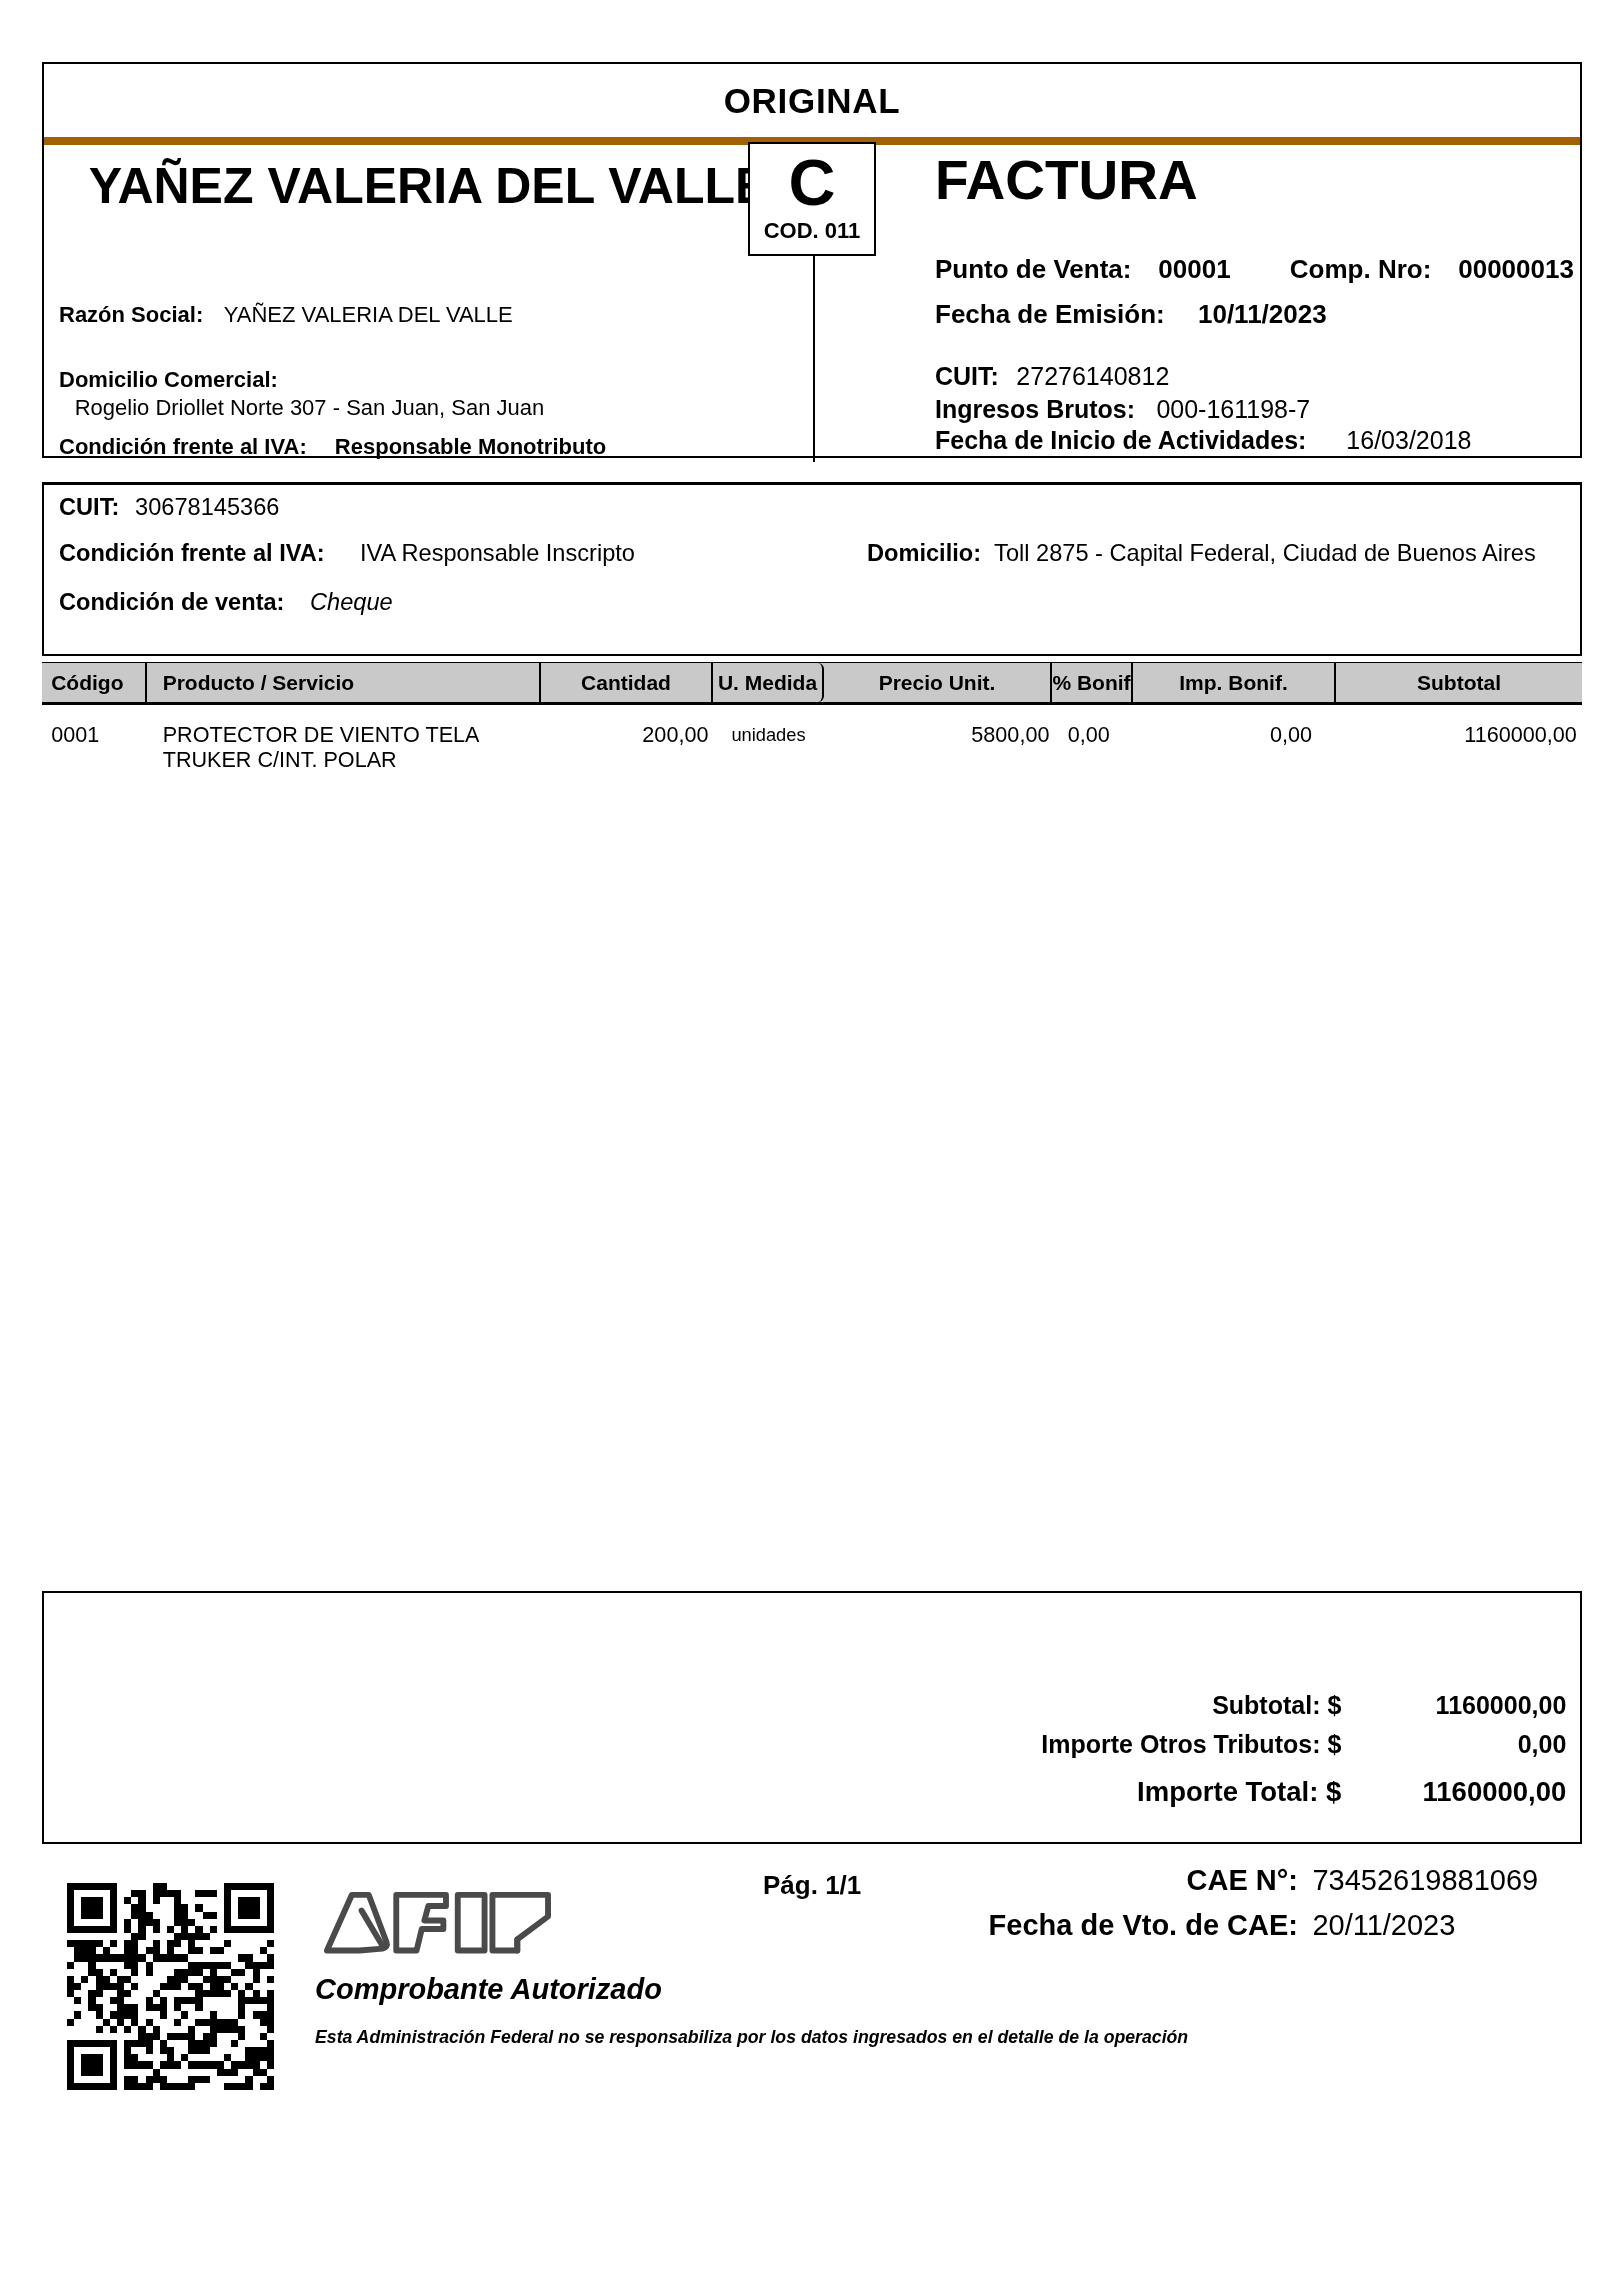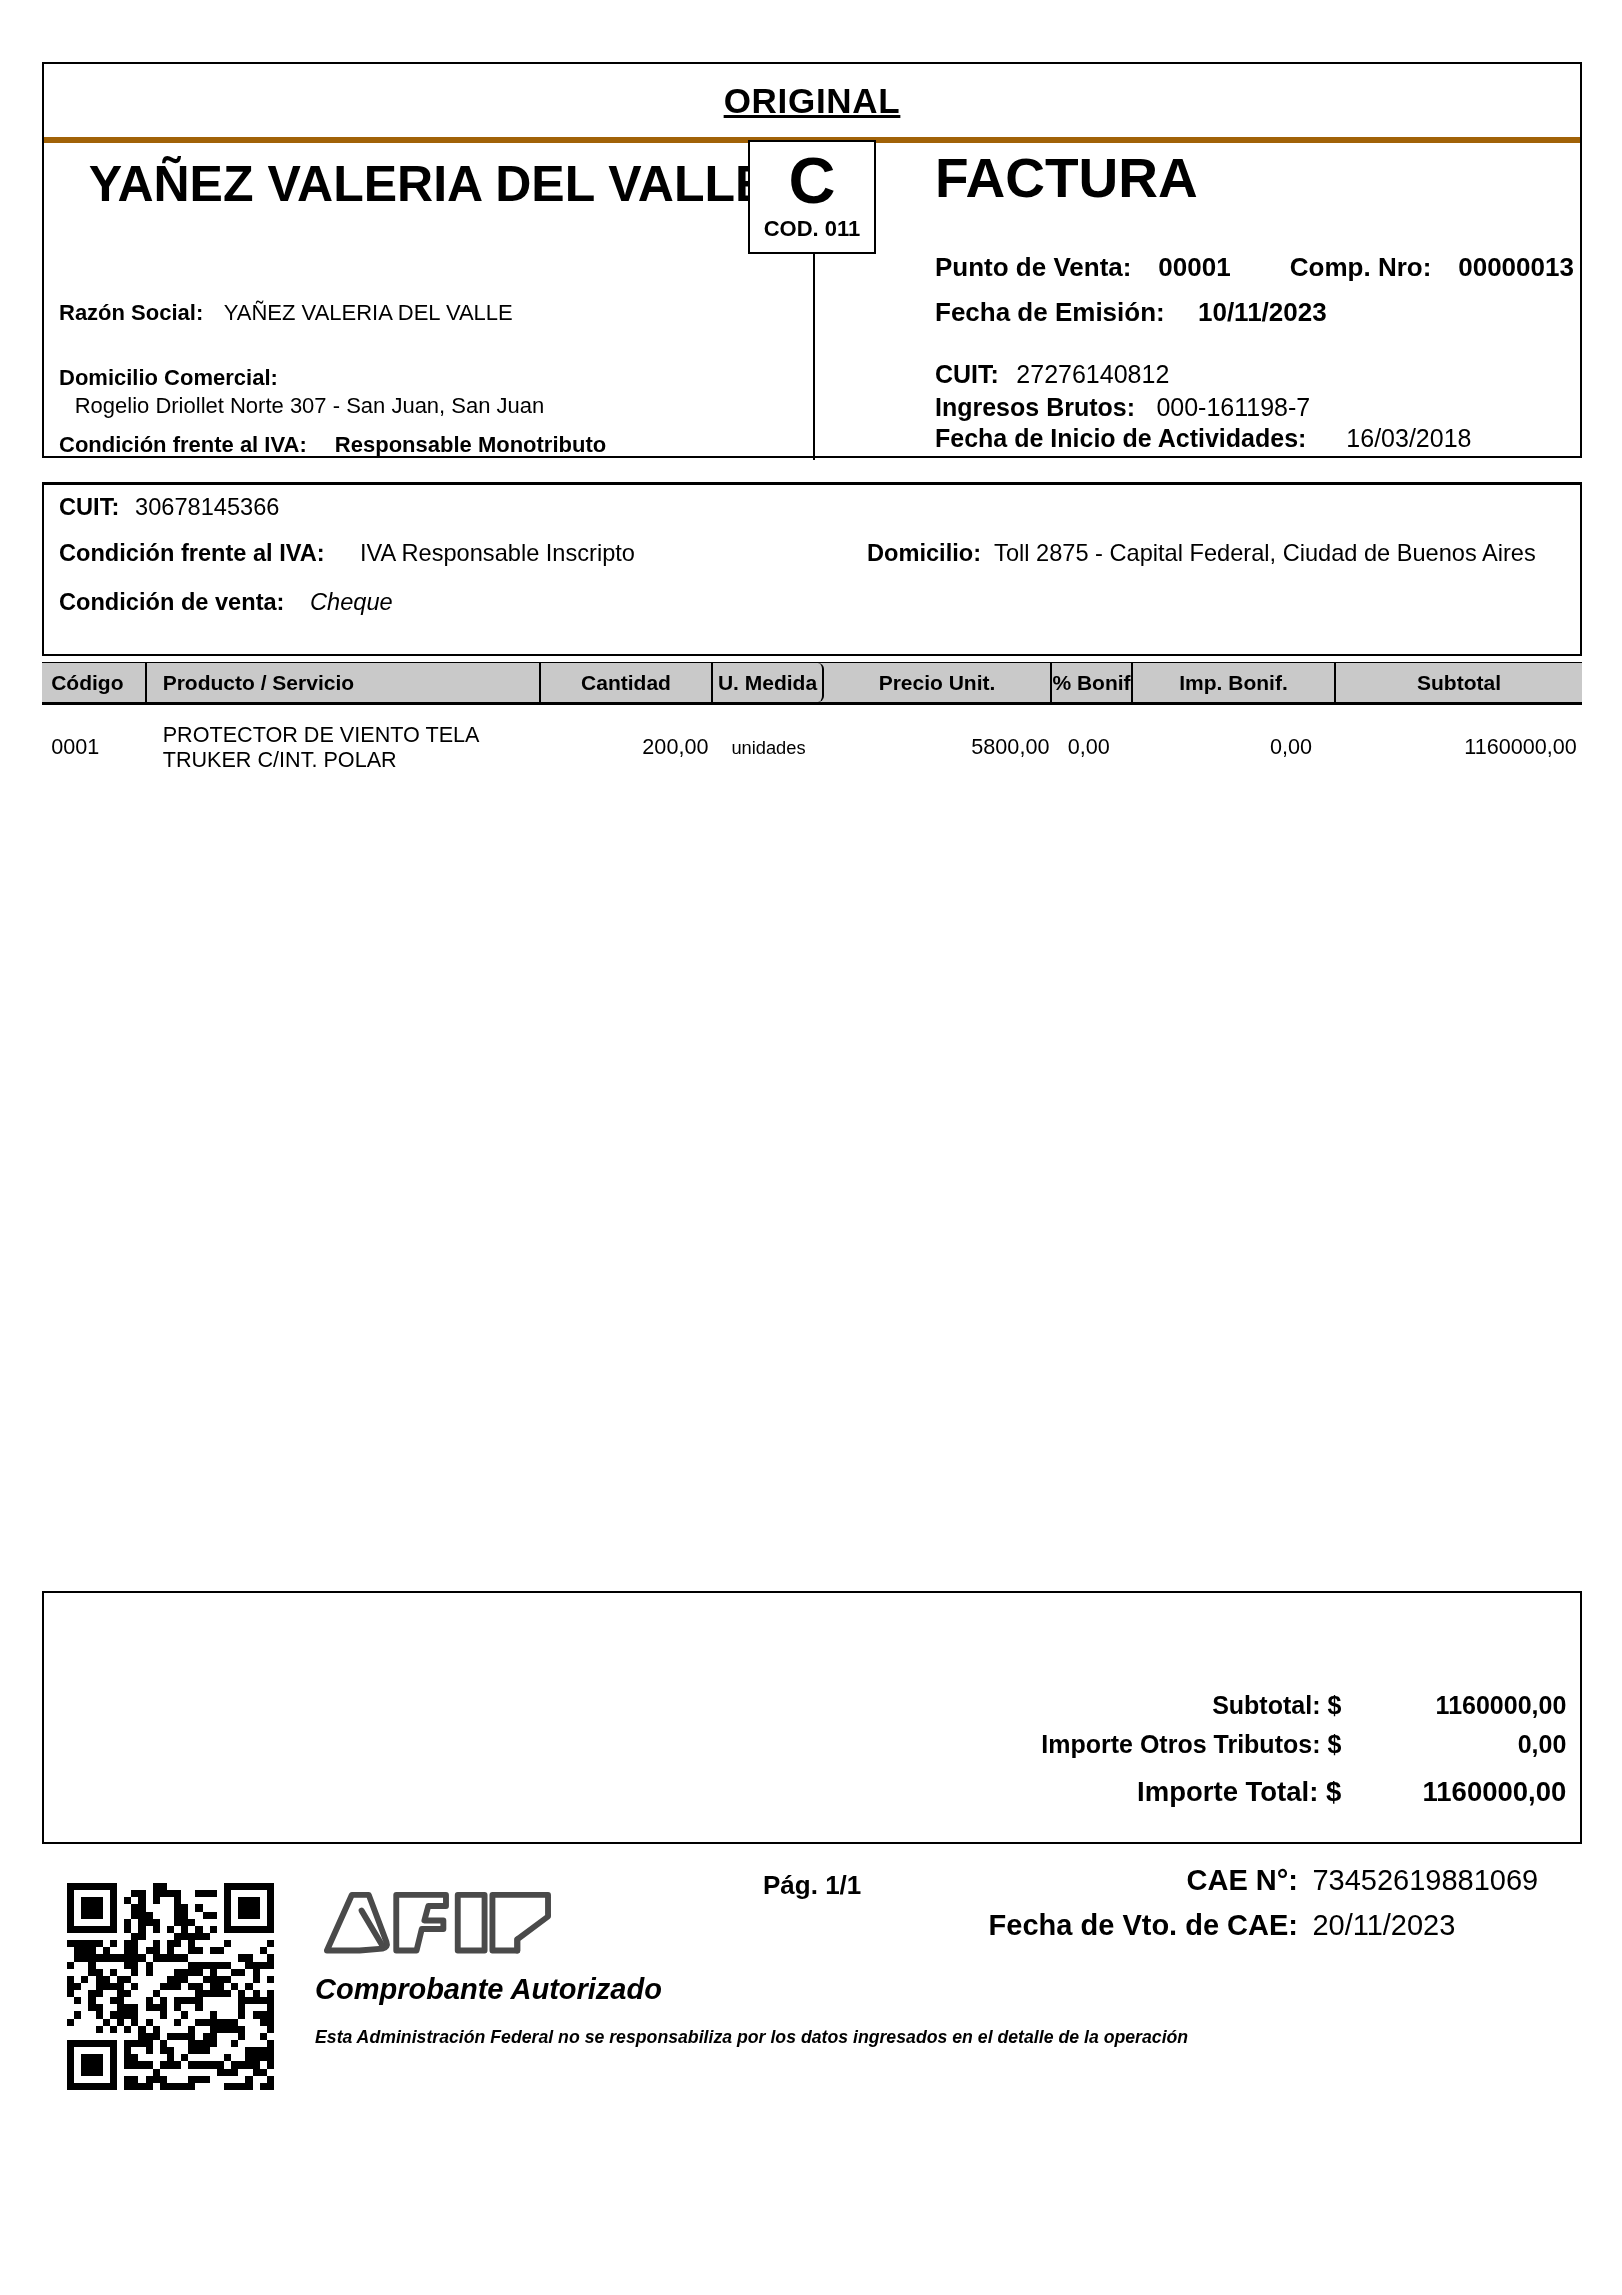--- a/index.html
+++ b/index.html
@@ -12,23 +12,23 @@
     overflow:hidden;
   }
   .abs{position:absolute;}
   .b{font-weight:bold;}
   
   .header-box{
     left:42px;top:62px;width:1540px;height:396px;
     border:2px solid #000;box-sizing:border-box;
   }
   .original-strip{
-    height:73px;border-bottom:6px solid #a16207;
+    height:73px;border-bottom:8px solid #a16207;
     display:flex;align-items:center;justify-content:center;
-    font-size:35px;font-weight:bold;letter-spacing:0.7px;text-decoration:underline;
+    font-size:35px;font-weight:bold;letter-spacing:0.7px;
   }
   .header-main{position:relative;height:317px;}
   .letter-box{
     position:absolute;left:704px;top:-2.6px;width:128px;height:114px;
     background:#fff;border:2.6px solid #000;box-sizing:border-box;
     text-align:center;z-index:3;
   }
   .letter-box .letter{font-size:65px;line-height:63px;font-weight:bold;margin-top:6.5px;}
   .letter-box .lettercode{font-size:22px;font-weight:bold;margin-top:3.9px;}
   .vdivider{position:absolute;left:769px;top:111px;bottom:0;width:2px;background:#000;}
@@ -52,21 +52,21 @@
   
   .items{left:42px;top:662px;width:1540px;}
   .thead{
     display:flex;background:#c9c9c9;height:43px;
     border-top:1.3px solid #000;border-bottom:3.3px solid #000;
     box-sizing:border-box;align-items:center;
     font-size:21px;font-weight:bold;
   }
   .thead>div{height:100%;display:flex;align-items:center;box-sizing:border-box;border-right:2px solid #000;}
   .thead>div:last-child{border-right:none;}
-  .trow{display:flex;margin-top:17px;font-size:21.6px;align-items:center;}
+  .trow{display:flex;margin-top:17px;font-size:21.6px;align-items:flex-start;}
   .trow>div{box-sizing:border-box;}
   .c0{width:105px;}.c1{width:394px;}.c2{width:172px;}.c3{width:111px;border-radius:6px;}
   .c4{width:228px;}.c5{width:81px;}.c6{width:203px;}.c7{flex:1;}
   .hc-left{justify-content:flex-start;}
   .hc-center{justify-content:center;}
   .pl14{padding-left:9.2px;}.pl24{padding-left:15.7px;}
   .cell-r{text-align:right;}
   .prod-text{width:353px;line-height:25px;}
   
   .totals-box{

